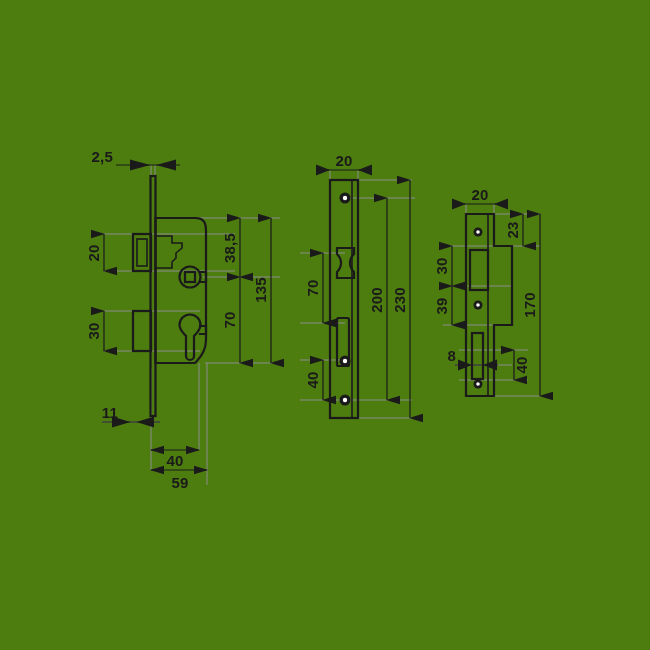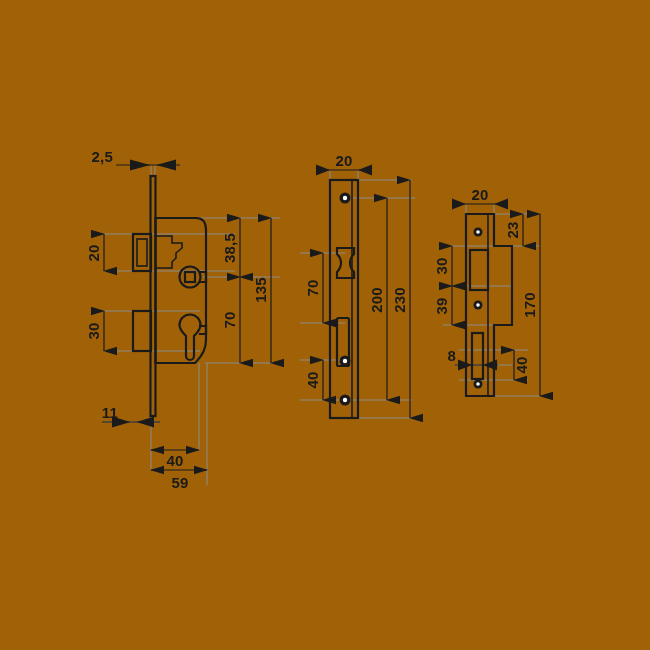--- a/index.html
+++ b/index.html
@@ -10,21 +10,21 @@
   body {
     width: 650px;
     height: 650px;
     font-family: "Liberation Sans", sans-serif;
     overflow: hidden;
   }
   #stage {
     position: relative;
     width: 650px;
     height: 650px;
-    background: #a16207;
+    background: #4d7c0f;
   }
   svg.drawing {
     position: absolute;
     top: 0;
     left: 0;
     width: 650px;
     height: 650px;
     display: block;
   }
   text {

